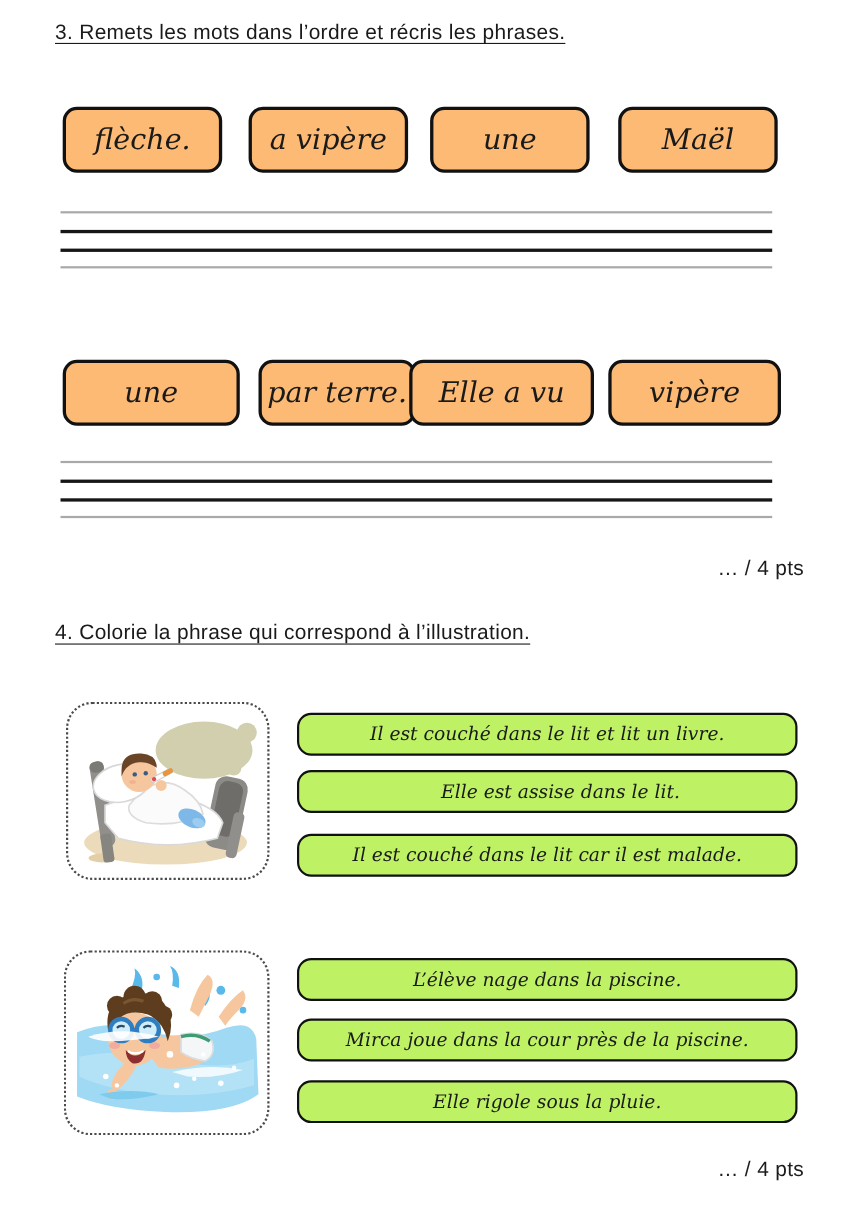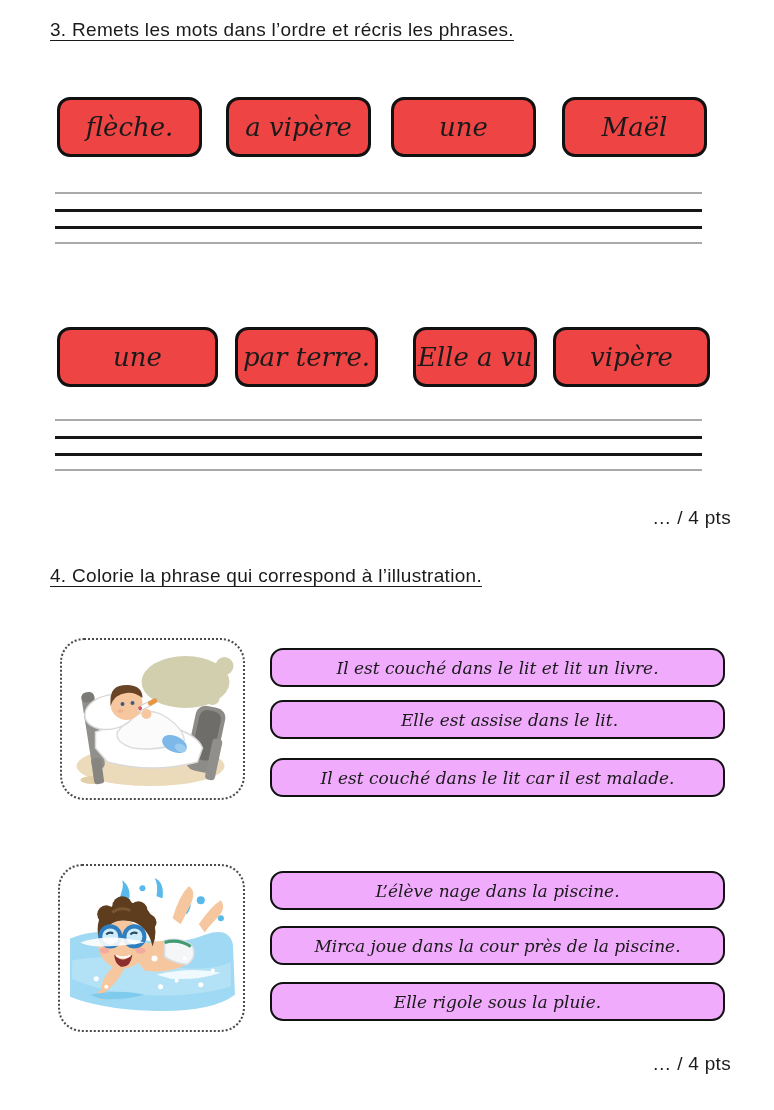--- a/index.html
+++ b/index.html
@@ -19,21 +19,21 @@
     text-decoration:underline;
     text-underline-offset:4px;
     white-space:nowrap;
   }
   #title3{top:19px;}
   #title4{top:565px;}
 
   .word-card{
     position:absolute;height:60px;
     border:3px solid #111;border-radius:13px;
-    background:#ef4444;
+    background:#fdba74;
     display:flex;align-items:center;justify-content:center;
     font-family:"DejaVu Serif", serif;
     font-style:italic;
     font-size:26px;
     white-space:nowrap;
     box-sizing:border-box;
   }
   .row1{top:97px;}
   .row2{top:327px;}
 
@@ -64,21 +64,21 @@
     box-sizing:border-box;
     overflow:hidden;
   }
   #illus-bed{left:60px;top:638px;width:185px;height:162px;}
   #illus-swim{left:58px;top:864px;width:187px;height:168px;}
   .illus svg{display:block;width:100%;height:100%;}
 
   .sentence-box{
     position:absolute;left:270px;width:455px;height:39px;
     border:2px solid #111;border-radius:13px;
-    background:#f0abfc;
+    background:#bef264;
     display:flex;align-items:center;justify-content:center;
     font-family:"DejaVu Serif", serif;
     font-style:italic;
     font-size:17px;
     white-space:nowrap;
     box-sizing:border-box;
   }
   #s1-0{top:648px;} #s1-1{top:700px;padding-left:24px;} #s1-2{top:758px;}
   #s2-0{top:871px;} #s2-1{top:926px;} #s2-2{top:982px;}
 </style>
@@ -96,21 +96,21 @@
 
   <div class="write-lines" id="lines1">
     <div class="wl gray"></div>
     <div class="wl black"></div>
     <div class="wl black"></div>
     <div class="wl gray"></div>
   </div>
 
   <div class="word-card row2" style="left:57px;width:161px;">une</div>
   <div class="word-card row2" style="left:235px;width:143px;">par terre.</div>
-  <div class="word-card row2" style="left:413px;width:124px;">Elle a vu</div>
+  <div class="word-card row2" style="left:372px;width:168px;">Elle a vu</div>
   <div class="word-card row2" style="left:553px;width:157px;">vipère</div>
 
   <div class="write-lines" id="lines2">
     <div class="wl gray"></div>
     <div class="wl black"></div>
     <div class="wl black"></div>
     <div class="wl gray"></div>
   </div>
 
   <div class="pts" id="pts6">… / 4 pts</div>

